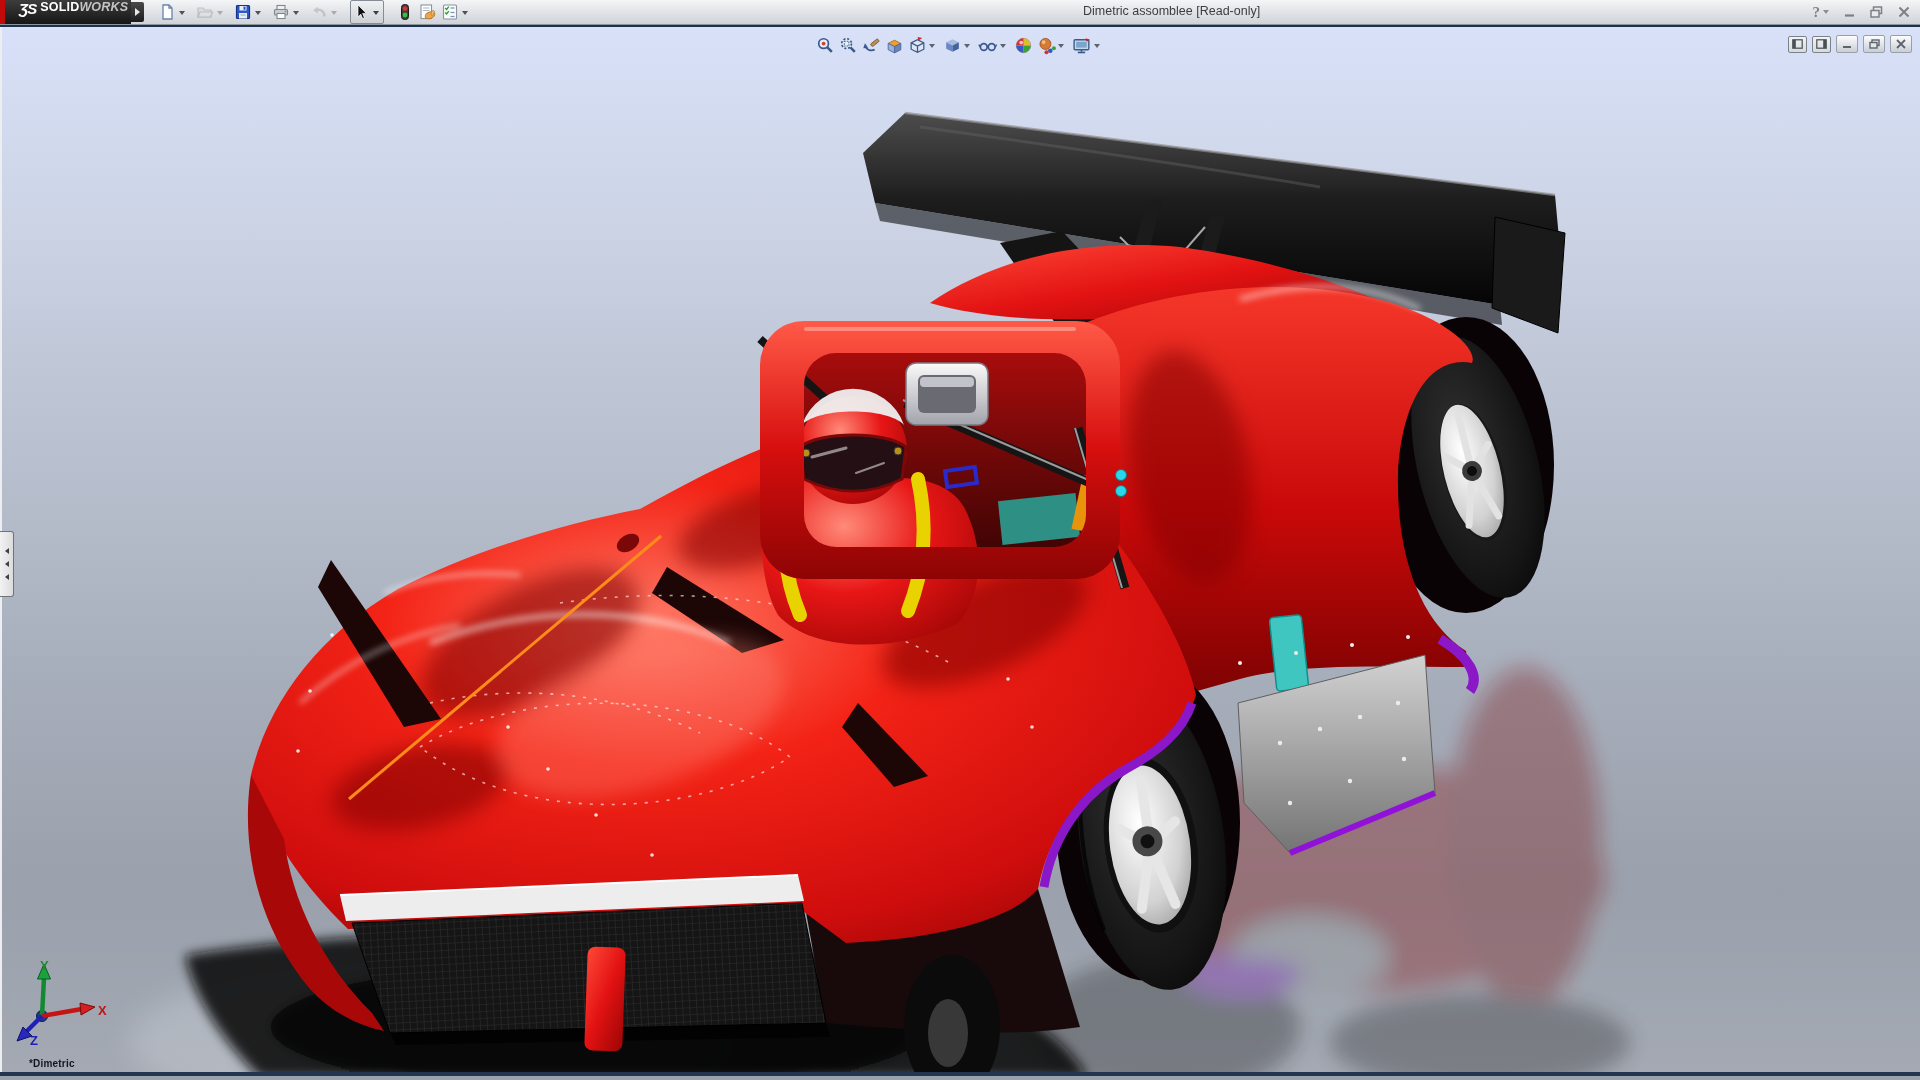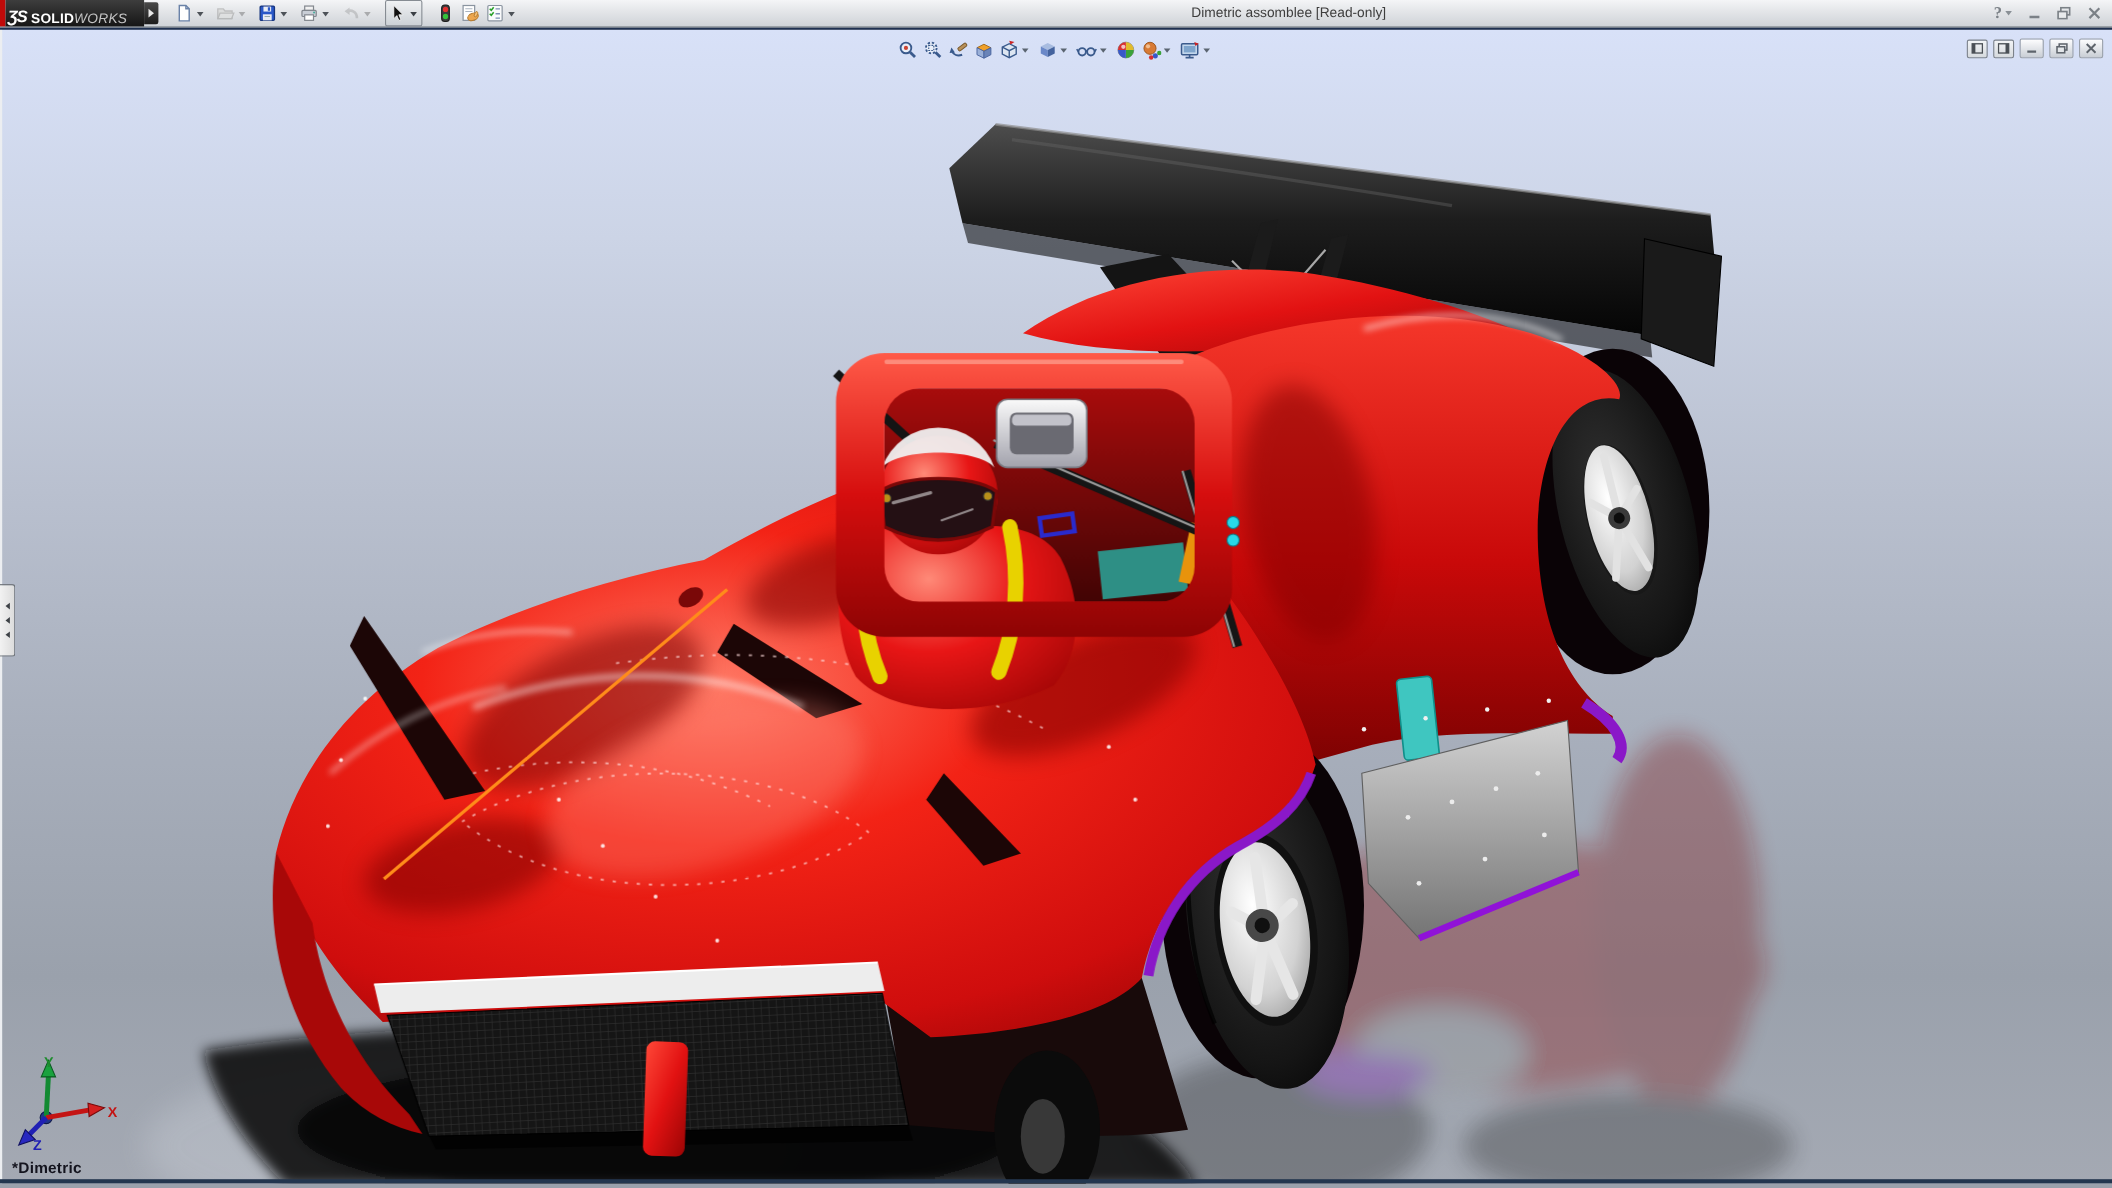--- a/index.html
+++ b/index.html
@@ -5,24 +5,24 @@
   html,body{margin:0;padding:0}
   body{width:1920px;height:1080px;position:relative;overflow:hidden;
        font-family:"Liberation Sans","DejaVu Sans",sans-serif;background:#9aa1ac;
        -webkit-font-smoothing:antialiased}
   
   .titlebar{position:absolute;left:0;top:0;width:1920px;height:24px;
     background:linear-gradient(180deg,#f4f5f7 0%,#e3e5e8 45%,#cfd3d8 100%);
     border-bottom:1px solid #8e9399;display:flex;align-items:center;z-index:50}
   .red-sliver{width:5px;height:24px;background:#c00a0a}
   .logo-block{width:126px;height:24px;background:linear-gradient(180deg,#3d3d3d,#161616);
-    display:flex;align-items:flex-end;padding-left:2px;box-sizing:border-box}
+    display:flex;align-items:flex-start;padding-left:14px;box-sizing:border-box}
   .logo-glyph{color:#fff;font-style:italic;font-weight:700;font-size:15px;letter-spacing:-1px;margin-right:4px}
   .brand-bold{color:#fff;font-weight:700;font-size:12.5px;letter-spacing:.2px}
-  .brand-light{color:#c3c3c3;font-style:italic;font-weight:400;font-size:12.5px;letter-spacing:.2px}
+  .brand-light{color:#c3c3c3;font-style:italic;font-weight:700;font-size:12.5px;letter-spacing:.2px}
   .flyout{width:13px;height:20px;background:linear-gradient(180deg,#4a4a4a,#1c1c1c);
     display:flex;align-items:center;justify-content:center;margin-right:14px;border-radius:0 2px 2px 0}
   .flyout-arrow{width:0;height:0;border-top:4px solid transparent;border-bottom:4px solid transparent;border-left:5px solid #e8e8e8}
   .tb-icons{display:flex;align-items:center;height:24px}
   .ti-wrap{display:flex;align-items:center;height:22px;margin-right:4px}
   .ico{display:block}
   .dd{width:0;height:0;border-left:3.5px solid transparent;border-right:3.5px solid transparent;
       border-top:4px solid #4d5258;margin:1px 7px 0 3px}
   .disabled{opacity:.38;filter:grayscale(.9)}
   .select-box{display:flex;align-items:center;height:22px;margin:0 6px 0 2px;padding:0 1px;
@@ -51,21 +51,21 @@
      border:1px solid #7c828a;border-radius:2px;display:flex;align-items:center;justify-content:center}
   .doc-btn{width:20px;height:16px;background:linear-gradient(180deg,#fdfdfe,#c9ced5);
      border:1px solid #9aa0a8;border-radius:2px;display:flex;align-items:center;justify-content:center}
   
   .left-tab{position:absolute;left:0;top:504px;width:13px;height:64px;background:linear-gradient(90deg,#f2f2f2,#dcdcdc);
      border:1px solid #6f747a;border-left:none;border-radius:0 3px 3px 0;
      display:flex;flex-direction:column;align-items:center;justify-content:center;gap:7px;z-index:20}
   .tab-arrow{width:0;height:0;border-top:3.5px solid transparent;border-bottom:3.5px solid transparent;border-right:4.5px solid #3d4146}
   
   .triad{position:absolute;left:10px;bottom:28px;z-index:20}
-  .orientation-label{position:absolute;left:11px;bottom:7px;font-size:14px;font-weight:700;color:#14141e;z-index:20;letter-spacing:.2px}
+  .orientation-label{position:absolute;left:29px;bottom:7px;font-size:10px;font-weight:700;color:#14141e;z-index:20;letter-spacing:.2px}
 </style>
 </head>
 <body>
 
 <div class="titlebar">
   <div class="red-sliver"></div>
   <div class="logo-block">
     <span class="logo-glyph">ƷS</span>
     <span class="brand-bold">SOLID</span>
       <span class="brand-light">WORKS</span>

